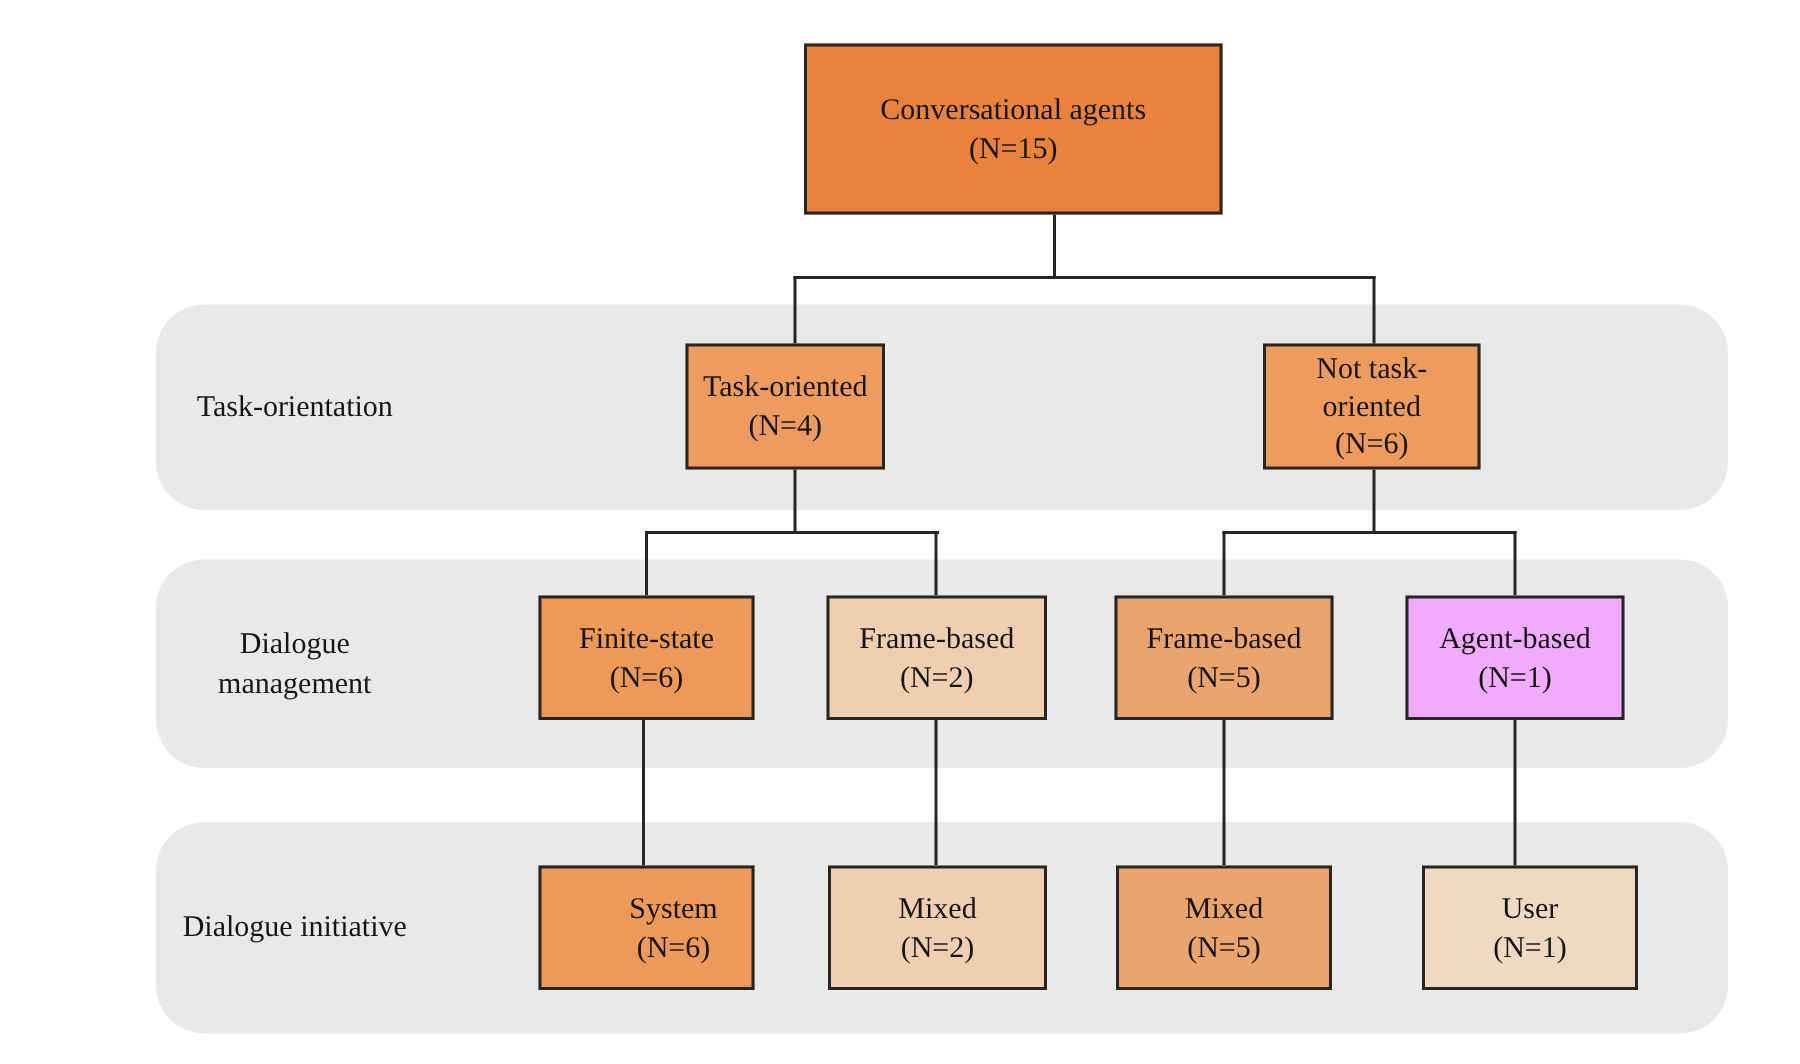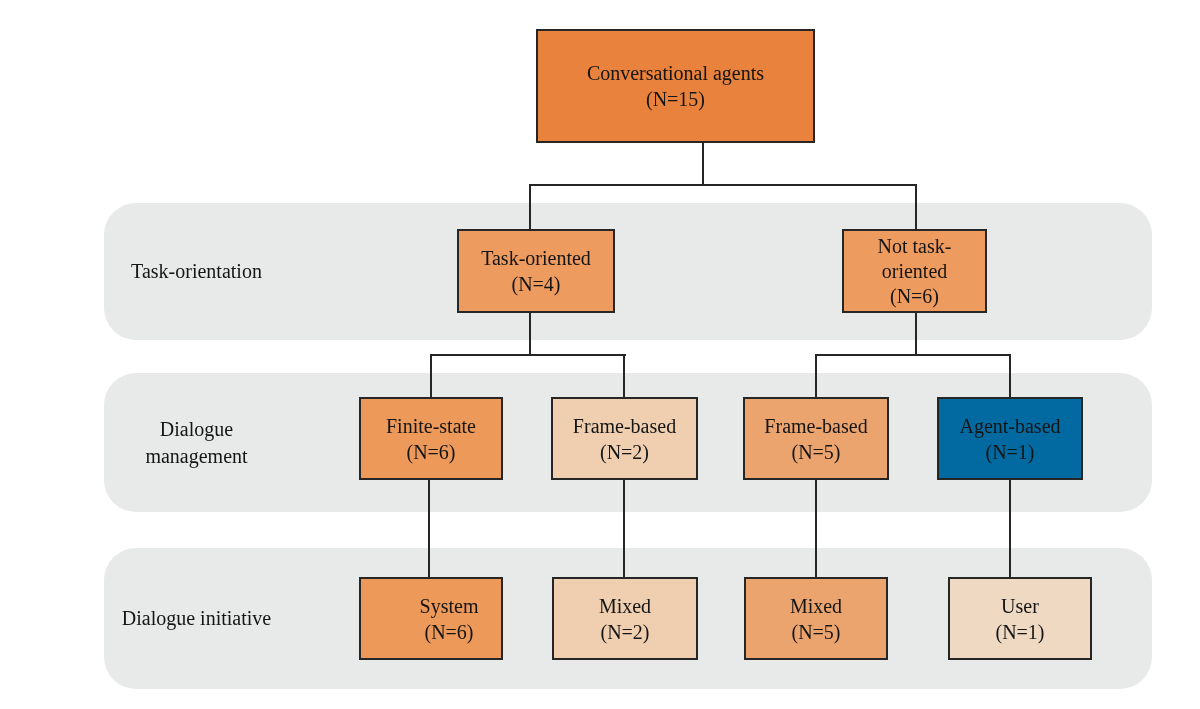--- a/index.html
+++ b/index.html
@@ -45,21 +45,21 @@
     align-items:center;
     justify-content:center;
     text-align:center;
     font-size:20px;
     line-height:26px;
   }
   .node .nl{display:block;}
   .node .narrow{max-width:96px;line-height:25px;}
   .node .tight{line-height:25px;}
   #n-root   {left:536px;top:29px; width:279px;height:114px;}
-  #n-task   {left:457px;top:229px;width:158px;height:84px;}
+  #n-task   {left:457px;top:229px;width:133px;height:84px;}
   #n-nottask{left:842px;top:229px;width:145px;height:84px;}
   #n-finite {left:359px;top:397px;width:144px;height:83px;}
   #n-frame2 {left:551px;top:397px;width:147px;height:83px;}
   #n-frame5 {left:743px;top:397px;width:146px;height:83px;}
   #n-agent  {left:937px;top:397px;width:146px;height:83px;}
   #n-system {left:359px;top:577px;width:144px;height:83px;}
   #n-mixed2 {left:552px;top:577px;width:146px;height:83px;}
   #n-mixed5 {left:744px;top:577px;width:144px;height:83px;}
   #n-user   {left:937px;top:577px;width:144px;height:83px;margin-left:11px;}
   
@@ -125,21 +125,21 @@
   <div class="node" id="n-frame2" style="background: rgb(239, 207, 175);">
     <span class="nl">Frame-based</span>
     <span class="nl">(N=2)</span>
   </div>
 
   <div class="node" id="n-frame5" style="background: rgb(236, 164, 110);">
     <span class="nl">Frame-based</span>
     <span class="nl">(N=5)</span>
   </div>
 
-  <div class="node" id="n-agent" style="background: #0369a1;">
+  <div class="node" id="n-agent" style="background: #f0abfc;">
     <span class="nl">Agent-based</span>
     <span class="nl">(N=1)</span>
   </div>
 
   <div class="node" id="n-system" style="background: rgb(236, 153, 89); padding-left: 36px;">
     <span class="nl">System</span>
     <span class="nl">(N=6)</span>
   </div>
 
   <div class="node" id="n-mixed2" style="background: rgb(239, 207, 175);">

